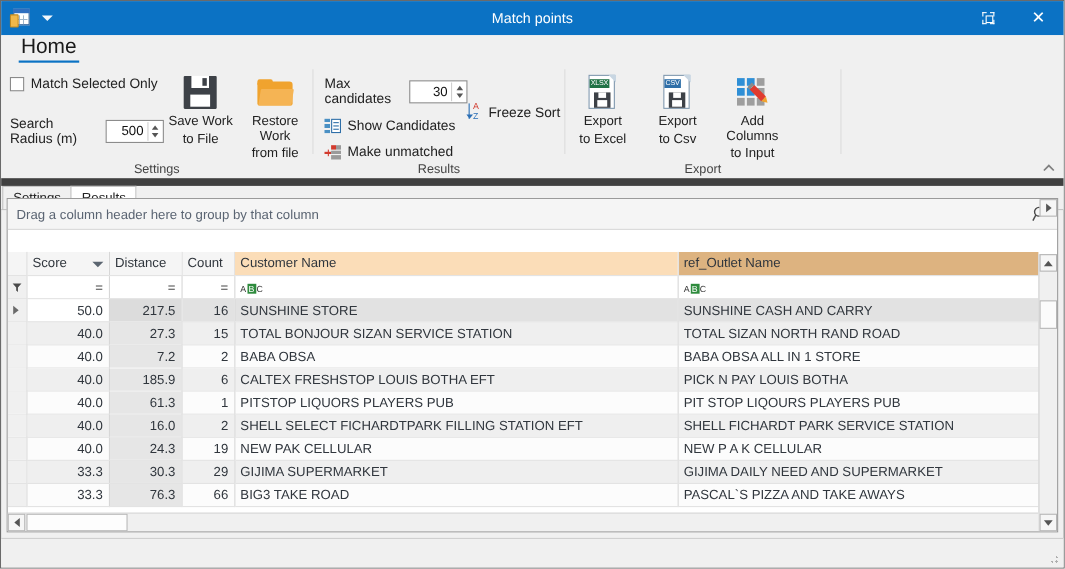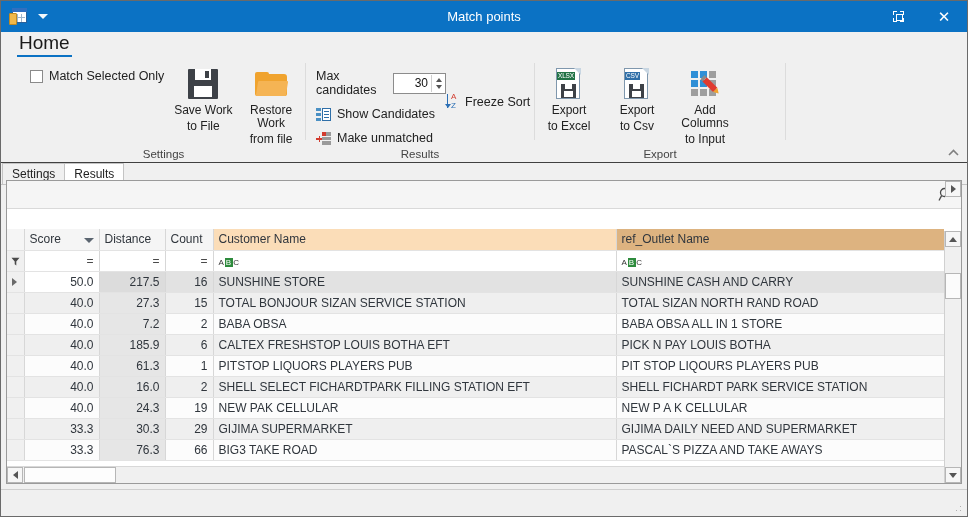--- a/index.html
+++ b/index.html
@@ -64,22 +64,21 @@
   .ribbon{background:#f0f0f0;position:relative;}
   .ribbon-tabs{height:25px;display:flex;align-items:flex-end;padding-left:10px;}
   .rtab{
     font-size:19px;color:#1a1a1a;padding:2px 8px 3px 8px;position:relative;
   }
   .rtab.active:after{
     content:"";position:absolute;left:6px;right:6px;bottom:0;height:2px;background:#0b72c4;
   }
   .ribbon-body{
     height:105px;display:flex;align-items:stretch;position:relative;
-    border-bottom:1px solid #404040;
-    padding-left:21px;
+    border-bottom:7px solid #404040;
   }
   .rgroup{position:relative;display:flex;flex-direction:column;}
   .rgroup-content{flex:1;display:flex;align-items:flex-start;padding-top:6px;}
   .rgroup-title{
     text-align:center;font-size:11.5px;color:#444;height:16px;line-height:16px;
   }
   .rsep{width:1px;background:#dcdcdc;margin:6px 0 22px 0;}
 
   
   .g-settings{width:283px;}
@@ -314,20 +313,30 @@
 
     <div class="ribbon-body">
 
       <div class="rgroup g-settings">
         <div class="rgroup-content">
           <div class="settings-left">
             <label class="chkrow">
               <span class="chkbox"></span>
               <span>Match Selected Only</span>
             </label>
+            <div class="sradius">
+              <span>Search Radius (m)</span>
+              <span class="spin">
+                <input type="text" value="500" style="">
+                <span class="arrows">
+                  <span class="ar-up"></span>
+                  <span class="ar-dn"></span>
+                </span>
+              </span>
+            </div>
           </div>
 
           <div class="bigbtn">
             <div class="bigicon">
               <div class="floppy">
                   <div class="lbl"></div>
                 </div>
             </div>
             <div>Save Work</div>
             <div>to File</div>
@@ -462,20 +471,21 @@
   </div>
 
   <div class="tabstrip">
     <div class="dtab">Settings</div>
     <div class="dtab active">Results</div>
   </div>
 
   <div class="gridwrap">
 
     <div class="groupbar">
+      <span>Drag a column header here to group by that column</span>
       <span class="searchico">
         <svg width="15" height="15" viewBox="0 0 15 15">
           <circle cx="6.5" cy="5.5" r="4" fill="none" stroke="#4a4a4a" stroke-width="1.3"></circle>
           <line x1="3.6" y1="8.6" x2="1" y2="13.5" stroke="#4a4a4a" stroke-width="1.3"></line>
         </svg>
       </span>
     </div>
 
     <div style="position:absolute;left:0;right:17px;top:29px;bottom:17px;overflow:hidden;">
       <table class="grid">

